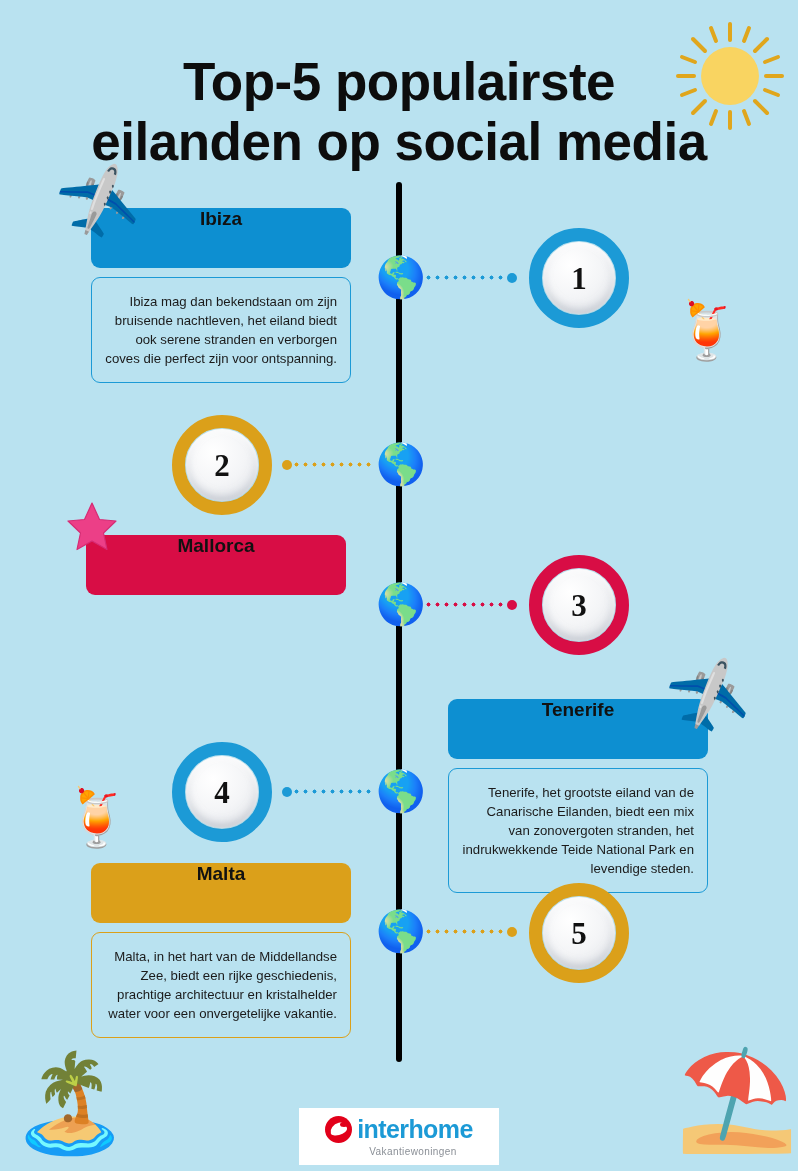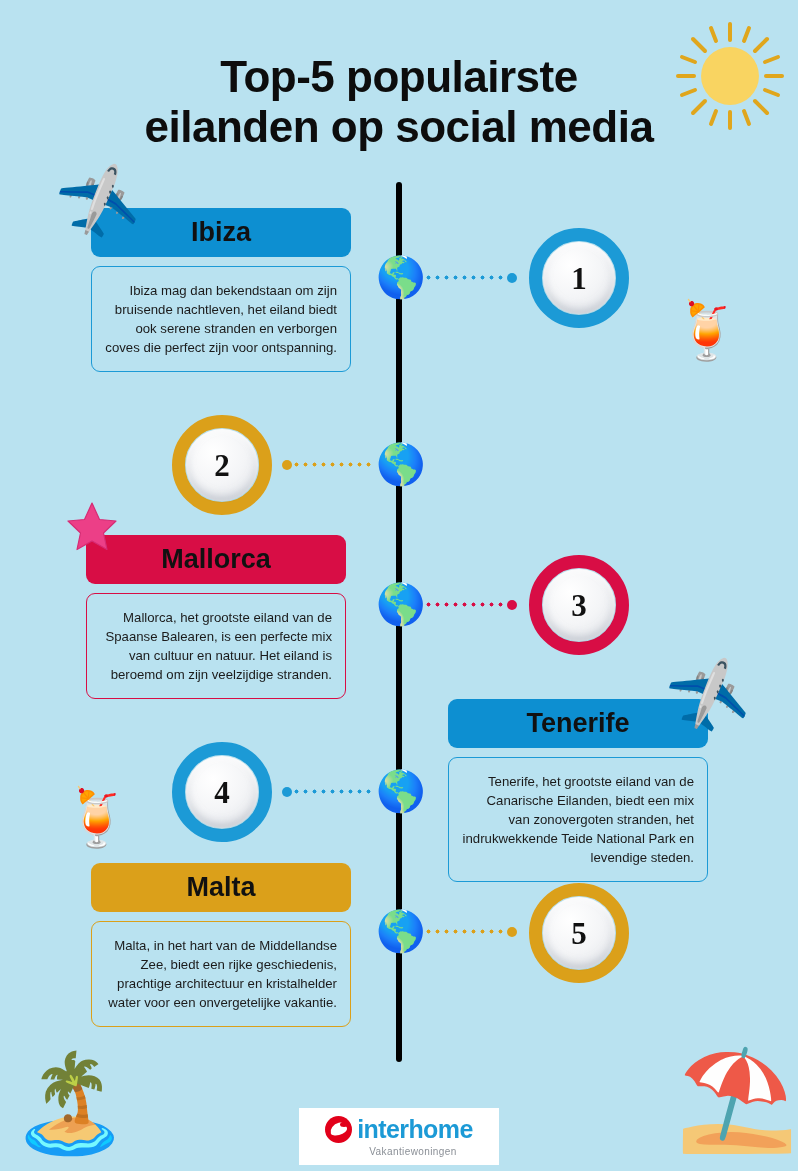--- a/index.html
+++ b/index.html
@@ -8,21 +8,21 @@
     background:#b9e2f0;
     font-family:"Liberation Sans","DejaVu Sans",sans-serif;
     position:relative;overflow:hidden;
   }
   .canvas{position:absolute;inset:0;}
 
   
   .title{
     position:absolute;left:0;right:0;top:52px;
     text-align:center;color:#0d0d0d;
-    font-weight:bold;font-size:44px;line-height:1.14;
+    font-weight:bold;font-size:53px;line-height:1.14;
     letter-spacing:-0.5px;
   }
   .title .l2{display:block;}
 
   
   .timeline{
     position:absolute;left:396px;top:182px;
     width:6px;height:880px;background:#000;border-radius:3px;
   }
 
@@ -60,23 +60,23 @@
     display:flex;align-items:center;justify-content:center;
   }
   .badge .num{
     font-size:31px;font-weight:bold;color:#111;line-height:1;
     font-family:"Liberation Serif","DejaVu Serif",serif;
   }
 
   
   .card{position:absolute;width:260px;}
   .card .hdr{
-    border-radius:9px;height:49px;
-    display:flex;align-items:center;justify-content:center;
-    color:#111;font-weight:bold;font-size:27px;
+    border-radius:9px;height:60px;
+    display:flex;align-items:flex-start;justify-content:center;
+    color:#111;font-weight:bold;font-size:19px;
     position:relative;z-index:4;
   }
   .card .body{
     margin-top:9px;border-radius:9px;border:1.6px solid #000;
     padding:14px 13px;text-align:right;
     color:#1b1b1b;font-size:13.2px;line-height:1.44;
     background:transparent;
   }
 
   
@@ -220,21 +220,20 @@
 
   <div class="deco" style="left:66px;top:500px;font-size:48px;color:#f0418a;">
     <svg width="52" height="52" viewBox="0 0 52 52">
       <path d="M26 3 L33.5 19.5 L50 21 L37.5 33 L41 49.5 L26 41 L11 49.5 L14.5 33 L2 21 L18.5 19.5 Z" fill="#ec3f87" stroke="#d62b74" stroke-width="1.2" stroke-linejoin="round"></path>
     </svg>
   </div>
   <div class="card" style="left:86px;top:535px;">
     <div class="hdr" style="background:#d80d45;">
       <span>Mallorca</span>
     </div>
-    <div class="body" style="border-color:#d80d45;">Mallorca, het grootste eiland van de Spaanse Balearen, is een perfecte mix van cultuur en natuur. Het eiland is beroemd om zijn veelzijdige stranden.</div>
   </div>
 
   <div class="deco" style="left:672px;top:670px;font-size:58px;transform:rotate(-22deg);">✈️</div>
   <div class="card" style="left:448px;top:699px;">
     <div class="hdr" style="background:#0d8fd1;">
       <span>Tenerife</span>
     </div>
     <div class="body" style="border-color:#1c9ad6;">Tenerife, het grootste eiland van de Canarische Eilanden, biedt een mix van zonovergoten stranden, het indrukwekkende Teide National Park en levendige steden.</div>
   </div>
 

